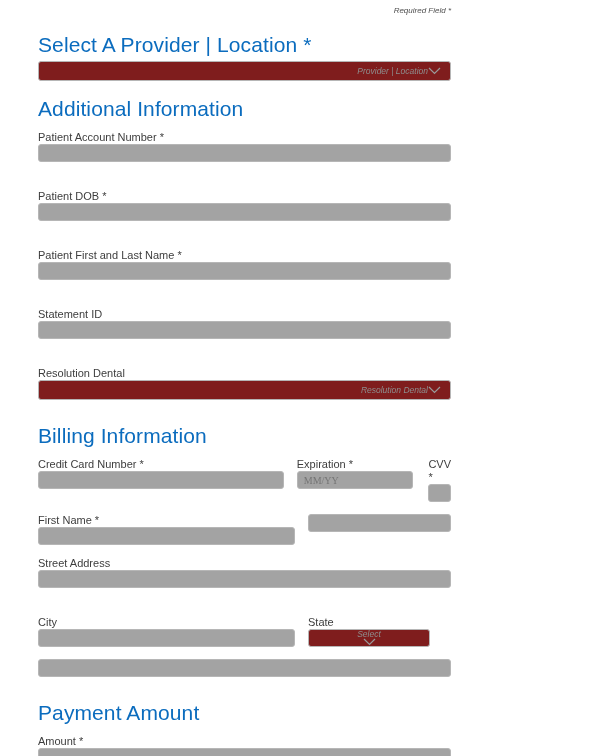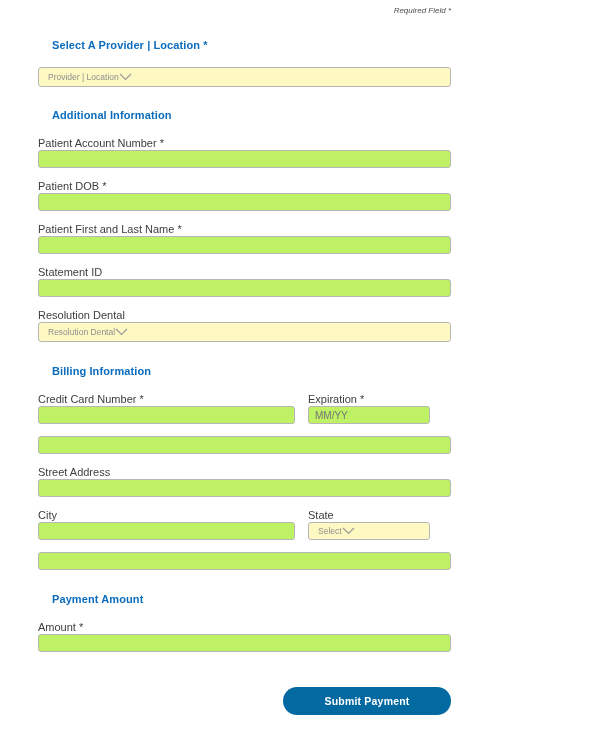--- a/index.html
+++ b/index.html
@@ -12,48 +12,48 @@
     overflow: hidden;
   }
   .page { width: 496px; height: 756px; padding: 6px 45px 4px 38px; }
 
   .required-note {
     font-size: 8px; font-style: italic; color: #4f4f4f;
     text-align: right; line-height: 10px;
   }
 
   .heading {
-    font-size: 11px; font-weight: 700; color: #0b6cbe;
-    margin: 14px; line-height: 16px; letter-spacing: 0.1px;
+    font-size: 21px; font-weight: 400; color: #0b6cbe;
+    margin: 0; line-height: 16px; letter-spacing: 0.1px;
   }
   .heading-provider   { margin-top: 21px; }
   .heading-additional { margin-top: 20px; margin-bottom: 14px; }
   .heading-billing    { margin-top: 21px; margin-bottom: 14px; }
   .heading-payment    { margin-top: 21px; margin-bottom: 14px; }
 
-  .field { margin-bottom: 12px; }
+  .field { margin-bottom: 28px; }
   .field-label {
     display: block; font-size: 11px; color: #3d3d3d; line-height: 13px;
   }
   .field-label .label-note {
     font-size: 8px; font-style: italic; color: #6b6b6b; font-weight: 400;
   }
   .text-input {
     display: block; width: 100%; height: 18px;
     border: 1px solid #b6b6b6; border-radius: 3px;
-    padding: 0 6px; font-family: Liberation Sans, sans-serif;
-    font-size: 10px; color: #444444; background: #bef264; outline: none;
+    padding: 0 6px; font-family: Liberation Serif, serif;
+    font-size: 10px; color: #444444; background: #a3a3a3; outline: none;
   }
   .select {
     height: 20px; width: 100%;
     border: 1px solid #b6b6b6; border-radius: 3px;
-    display: flex; align-items: center; justify-content: flex-start;
-    padding: 0 9px; background: #fef9c3; cursor: pointer;
+    display: flex; align-items: center; justify-content: flex-end;
+    padding: 0 9px; background: #7f1d1d; cursor: pointer; font-style: italic;
   }
-  .select-sm { height: 18px; }
+  .select-sm { height: 18px; flex-direction: column; }
   .select-value { font-size: 8.5px; color: #8e8e8e; line-height: 1; }
   .chevron { display: flex; align-items: center; }
 
   .select-provider-wrap { margin-top: 8px; }
 
   .row { display: flex; margin-bottom: 12px; gap: 8px; }
   .col-a { width: 257px; margin-right: 5px; }
   .col-b { width: 122px; margin-right: 7px; }
   .col-c { flex: 1; }
   .col-half-a { width: 257px; margin-right: 5px; }
@@ -125,23 +125,31 @@
 
   <div class="row">
     <div class="col-a">
       <label class="field-label">Credit Card Number *</label>
       <input class="text-input" type="text" style="">
     </div>
     <div class="col-b">
       <label class="field-label">Expiration *</label>
       <input class="text-input" type="text" placeholder="MM/YY" style="">
     </div>
+    <div class="col-c">
+      <label class="field-label">CVV *</label>
+      <input class="text-input" type="text" style="">
+    </div>
   </div>
 
   <div class="row">
+    <div class="col-half-a">
+      <label class="field-label">First Name *</label>
+      <input class="text-input" type="text" style="">
+    </div>
     <div class="col-half-b">
       <input class="text-input" type="text" style="">
     </div>
   </div>
 
   <div class="field">
     <label class="field-label">Street Address</label>
     <input class="text-input" type="text" style="">
   </div>
 

